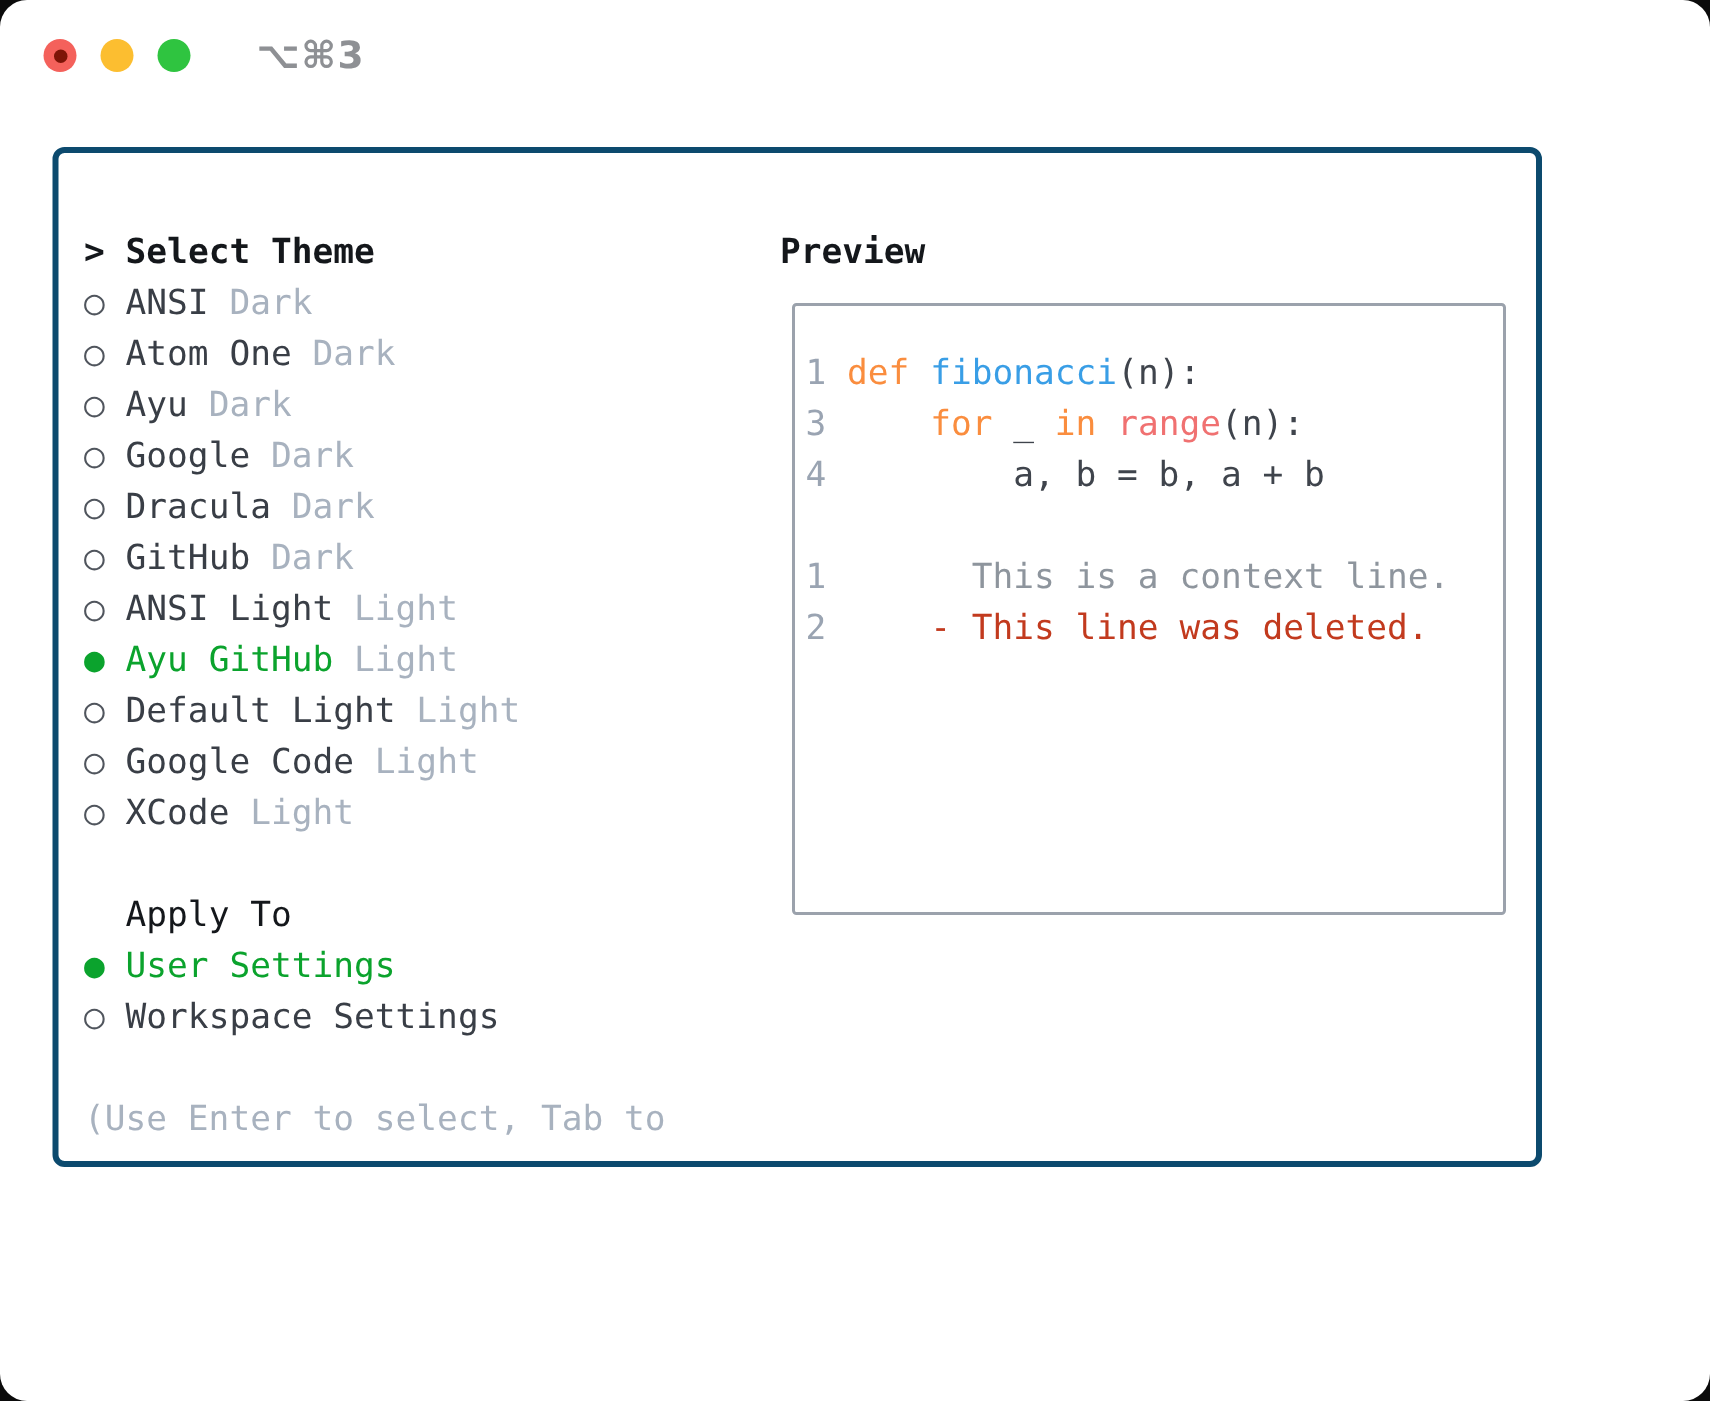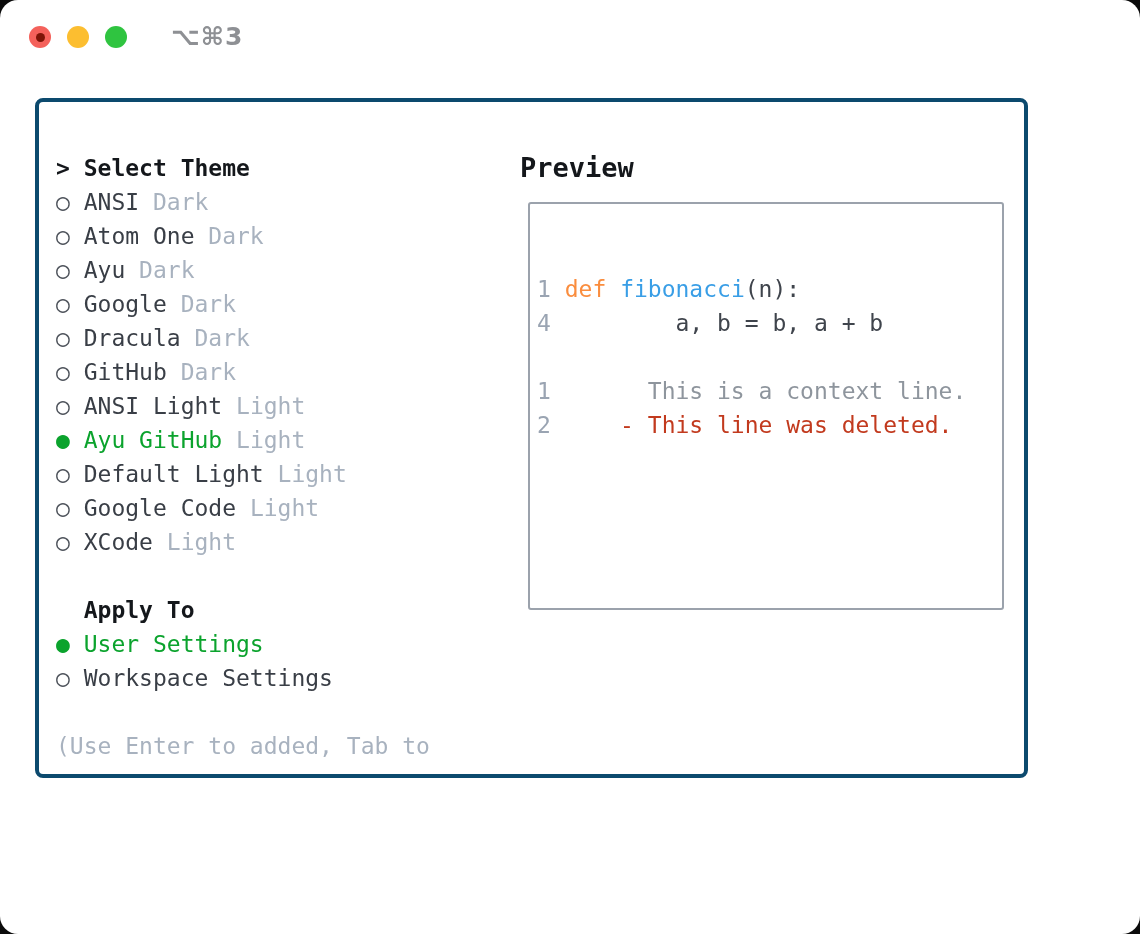--- a/index.html
+++ b/index.html
@@ -33,30 +33,30 @@
   .row.blank{height:34px;}
   .hdr{font-weight:bold;color:#14171b;}
   .hdr .hmarker{color:#14171b;}
   .marker{color:#50555d;}
   .tname{color:#393e46;}
   .ttag{color:#a8b2bf;}
   .trow.sel .marker{color:#0ba32d;}
   .trow.sel .tname{color:#0ba32d;}
   .arow .tname{color:#393e46;}
   .arow.sel .marker,.arow.sel .tname{color:#0ba32d;}
-  .apply-hdr{font-weight:bold;color:#14171b;}
+  .apply-hdr{font-weight:normal;color:#14171b;}
   .hint{color:#a8b2bf;}
 
   
   .preview-header{position:absolute;left:481px;top:49px;font-weight:bold;color:#14171b;
-    height:34px;line-height:34px;font-size:27px;white-space:pre;}
+    height:34px;line-height:34px;font-size:23px;white-space:pre;}
   .preview-box{
     position:absolute;left:489px;top:100px;width:476px;height:408px;
     border:2px solid #9ba2ac;border-radius:3px;box-sizing:border-box;
-    padding:68px 0 0 7px;overflow:hidden;background:#fff;
+    padding:28px 0 0 7px;overflow:hidden;background:#fff;
   }
   .crow{height:34px;line-height:34px;white-space:pre;font-size:23px;}
   .num{color:#9aa4b2;}
   .kw{color:#fa8d3e;}
   .fn{color:#399ee6;}
   .const{color:#a37acc;}
   .special{color:#f07171;}
   .plain{color:#3f444c;}
   .context{color:#8e959d;}
   .deleted{color:#c23a1e;}
@@ -98,29 +98,30 @@
       <div class="row blank"></div>
       <div class="row apply-hdr"><span>  </span><span>Apply To</span></div>
 
       <div id="apply-list">
           <div class="row arow sel"><span class="marker">● </span><span class="tname">User Settings</span></div>
           <div class="row arow"><span class="marker">○ </span><span class="tname">Workspace Settings</span></div>
         </div>
 
       <div class="row blank"></div>
       <div id="hints">
-          <div class="row hint">(Use Enter to added, Tab to</div>
+          <div class="row hint">(Use Enter to select, Tab to</div>
         </div>
     </div>
 
     <div class="preview-header">Preview</div>
 
     <div class="preview-box">
       <div id="code">
           <div class="crow"><span class="num">1</span><span class="plain"> </span><span class="kw">def</span><span class="plain"> </span><span class="fn">fibonacci</span><span class="plain">(n):</span></div>
+          <div class="crow"><span class="num">3</span><span class="plain">     </span><span class="kw">for</span><span class="plain"> _ </span><span class="kw">in</span><span class="plain"> </span><span class="special">range</span><span class="plain">(n):</span></div>
           <div class="crow"><span class="num">4</span><span class="plain">         a, b = b, a + b</span></div>
           <div class="crow"></div>
           <div class="crow"><span class="num">1</span><span class="context">       This is a context line.</span></div>
           <div class="crow"><span class="num">2</span><span class="deleted">     - This line was deleted.</span></div>
         </div>
     </div>
 
   </div>
 </div>
 

